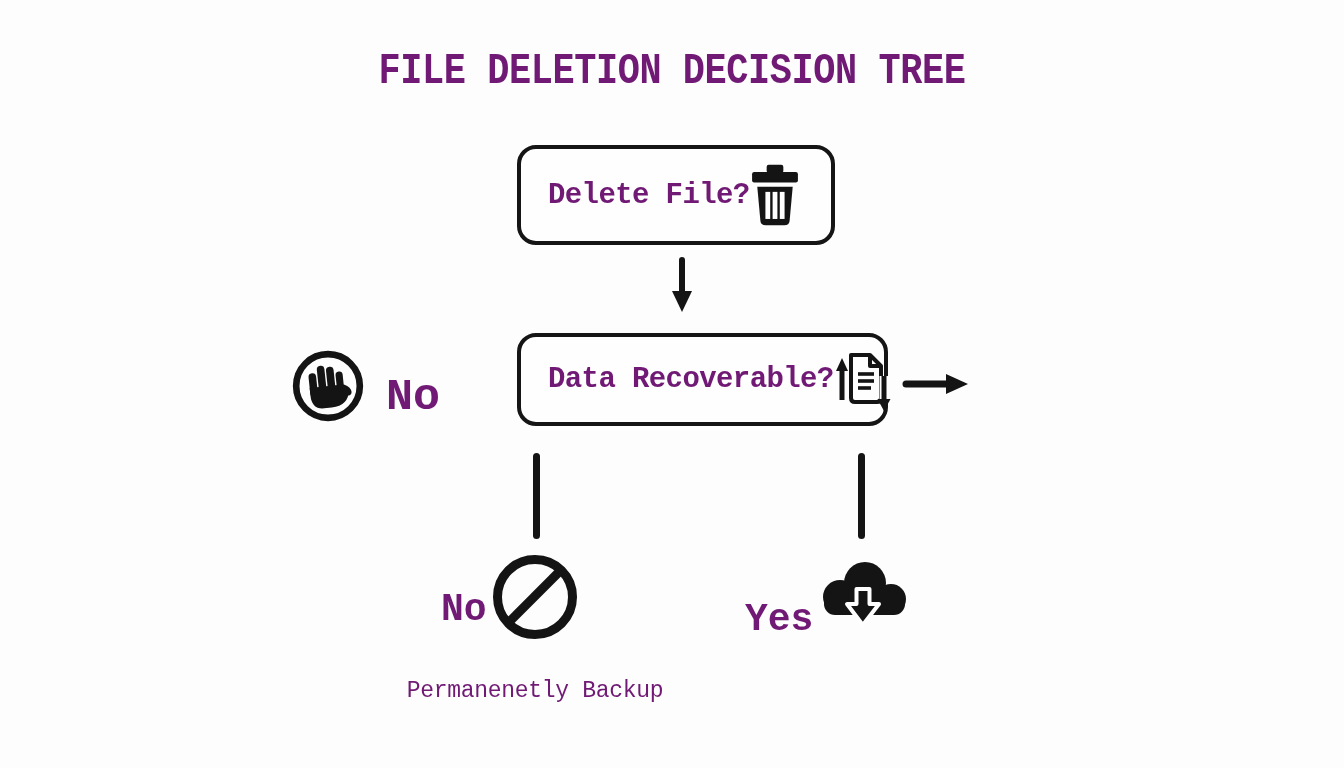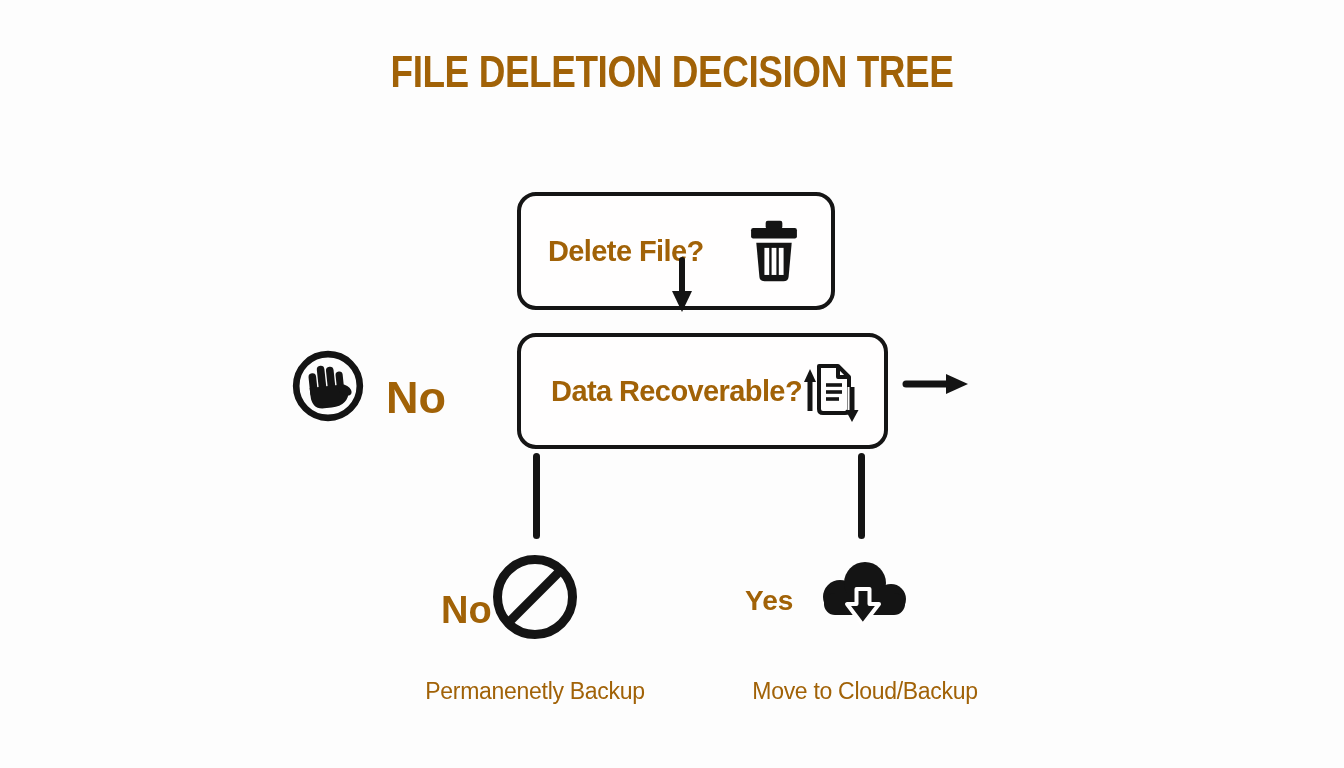--- a/index.html
+++ b/index.html
@@ -1,59 +1,59 @@
 <!DOCTYPE html>
 <html><head>
 <meta charset="utf-8">
 <style>
   html,body{margin:0;padding:0;background:#e9e9e9;}
   .canvas{
     position:relative;
     width:1344px;height:768px;
     margin:0 auto;
     background:#fdfdfd;
-    font-family:Liberation Sans, sans-serif;
-    color:#a16207;
+    font-family:Liberation Mono, monospace;
+    color:#701a75;
     overflow:hidden;
   }
   .title{
     position:absolute;left:0;right:0;top:46px;
     text-align:center;
     font-size:45px;font-weight:700;
     letter-spacing:-0.5px;
     transform:scaleX(0.82);
     transform-origin:center;
     white-space:nowrap;
   }
   .node{
     position:absolute;
     box-sizing:border-box;
     background:#fffefe;
     border:4px solid #151515;
     border-radius:19px;
     display:flex;align-items:center;justify-content:space-between;
   }
-  .node-delete{left:517px;top:145px;width:318px;height:118px;padding:0 32px 0 27px;margin-top:47px;}
-  .node-recover{left:517px;top:333px;width:371px;height:116px;padding:0 24px 0 27px;justify-content:flex-end;}
+  .node-delete{left:517px;top:145px;width:318px;height:100px;padding:0 32px 0 27px;}
+  .node-recover{left:517px;top:333px;width:371px;height:93px;padding:0 24px 0 27px;}
   .node-label{
     font-size:29px;font-weight:700;letter-spacing:-0.6px;white-space:nowrap;
   }
   .flow-arrow{position:absolute;}
   .vline{
     position:absolute;width:7px;height:86px;top:453px;
     background:#141414;border-radius:4px;
   }
   .vline-left{left:533px;}
   .vline-right{left:858px;}
   .branch-label{
     position:absolute;font-weight:700;line-height:1;white-space:nowrap;margin-top:12px;
   }
   .label-stop-no{left:386px;top:363px;font-size:45px;}
   .label-no{left:441px;top:579px;font-size:38px;}
-  .label-yes{left:745px;top:575px;font-size:28px;}
+  .label-yes{left:745px;top:589px;font-size:38px;}
   .icon{position:absolute;}
   .icon-hand{left:290px;top:348px;}
   .icon-prohibition{left:489px;top:551px;}
   .icon-cloud{left:814px;top:553px;}
   .outcome{
     position:absolute;top:678px;width:320px;
     text-align:center;font-size:23px;font-weight:400;
     letter-spacing:-0.3px;white-space:nowrap;
   }
   .outcome-left{left:375px;}
@@ -145,15 +145,14 @@
     <svg width="96" height="84" viewBox="0 0 96 84">
       <g fill="#141414">
         <circle cx="26" cy="44" r="17"></circle>
         <circle cx="51" cy="30" r="21"></circle>
         <circle cx="77" cy="46" r="15"></circle>
         <rect x="10" y="40" width="81" height="22" rx="11"></rect>
       </g>
       <path d="M42.5 36 H55.5 V51 H65 L48.8 72 L33 51 H42.5 Z" fill="#141414" stroke="#fffefe" stroke-width="4" stroke-linejoin="round"></path>
     </svg>
   </span>
-  <div class="outcome outcome-right">Move to Cloud/Backup</div>
 
 </div>
 
 </body></html>

